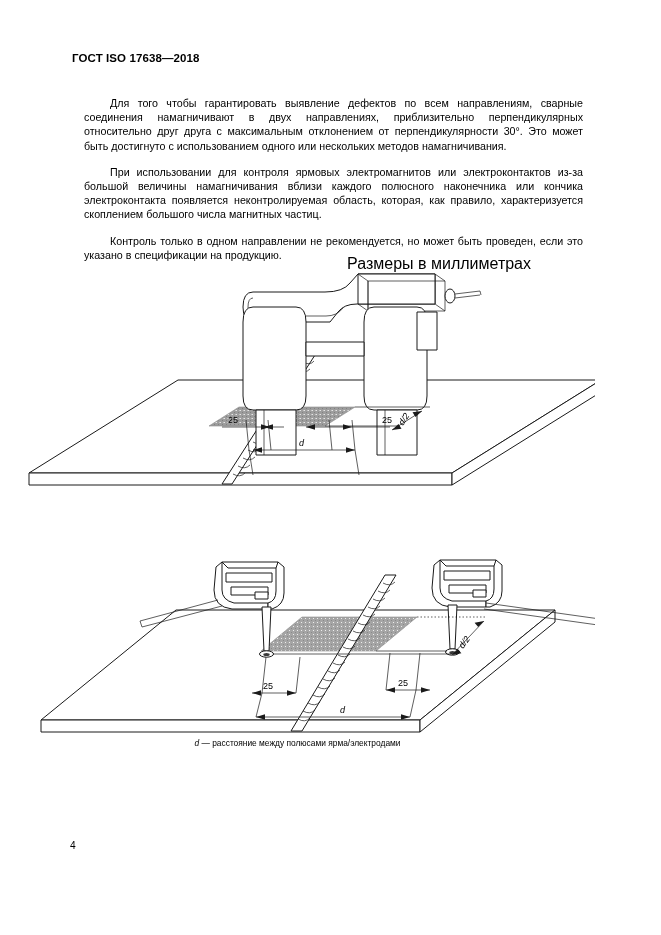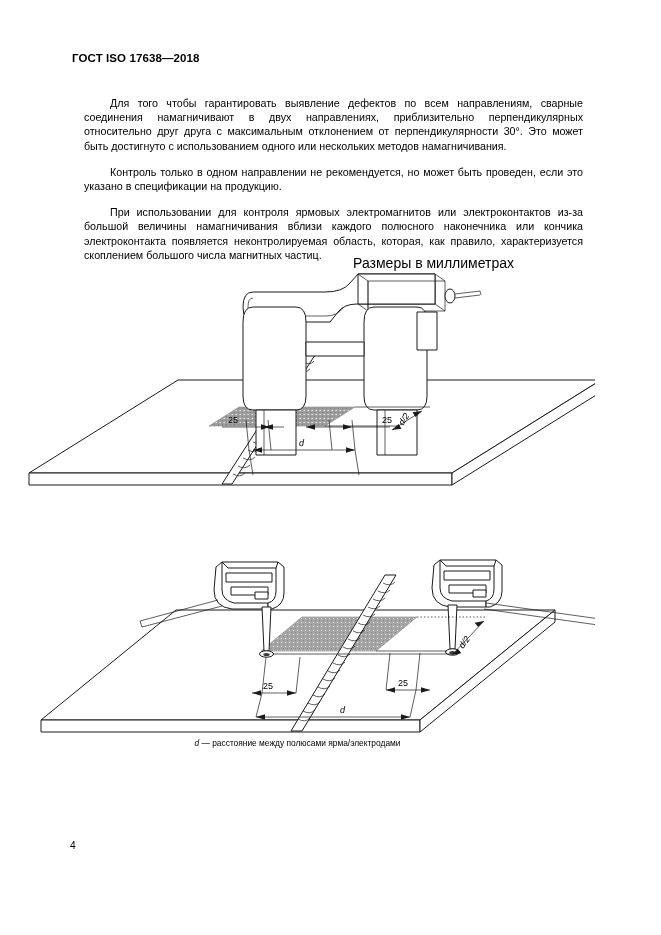--- a/index.html
+++ b/index.html
@@ -36,23 +36,23 @@
     line-height: 14.2px;
     text-align: justify;
     text-justify: inter-word;
   }
   .body-text p {
     margin: 12px;
     text-indent: 26px;
   }
   .units-note {
     position: absolute;
-    right: 81px;
+    right: 64px;
     top: 255px;
-    font-size: 14px;
+    font-size: 16px;
     white-space: nowrap;
     margin-left: 18px;
   }
   .figure-area {
     position: absolute;
     left: 0;
     top: 270px;
     width: 661px;
     height: 465px;
   }
@@ -92,22 +92,22 @@
 </style>
 </head>
 <body>
 
 <div class="page">
 
   <div class="std-header">ГОСТ ISO 17638—2018</div>
 
   <div class="body-text">
     <p>Для того чтобы гарантировать выявление дефектов по всем направлениям, сварные соединения намагничивают в двух направлениях, приблизительно перпендикулярных относительно друг друга с максимальным отклонением от перпендикулярности 30°. Это может быть достигнуто с использованием одного или нескольких методов намагничивания.</p>
+    <p>При использовании для контроля ярмовых электромагнитов или электроконтактов из-за большой величины намагничивания вблизи каждого полюсного наконечника или кончика электроконтакта появляется неконтролируемая область, которая, как правило, характеризуется скоплением большого числа магнитных частиц.</p>
     <p>Контроль только в одном направлении не рекомендуется, но может быть проведен, если это указано в спецификации на продукцию.</p>
-    <p>При использовании для контроля ярмовых электромагнитов или электроконтактов из-за большой величины намагничивания вблизи каждого полюсного наконечника или кончика электроконтакта появляется неконтролируемая область, которая, как правило, характеризуется скоплением большого числа магнитных частиц.</p>
   </div>
 
   <div class="units-note">Размеры в миллиметрах</div>
 
   <div class="figure-area">
     <svg width="661" height="465" viewBox="0 0 661 465">
       <defs>
         <pattern id="speckle" width="4" height="4" patternUnits="userSpaceOnUse">
           <rect width="4" height="4" fill="#9d9d9d"></rect>
           <rect x="0" y="0" width="1" height="1" fill="#ffffff" opacity="0.75"></rect>

